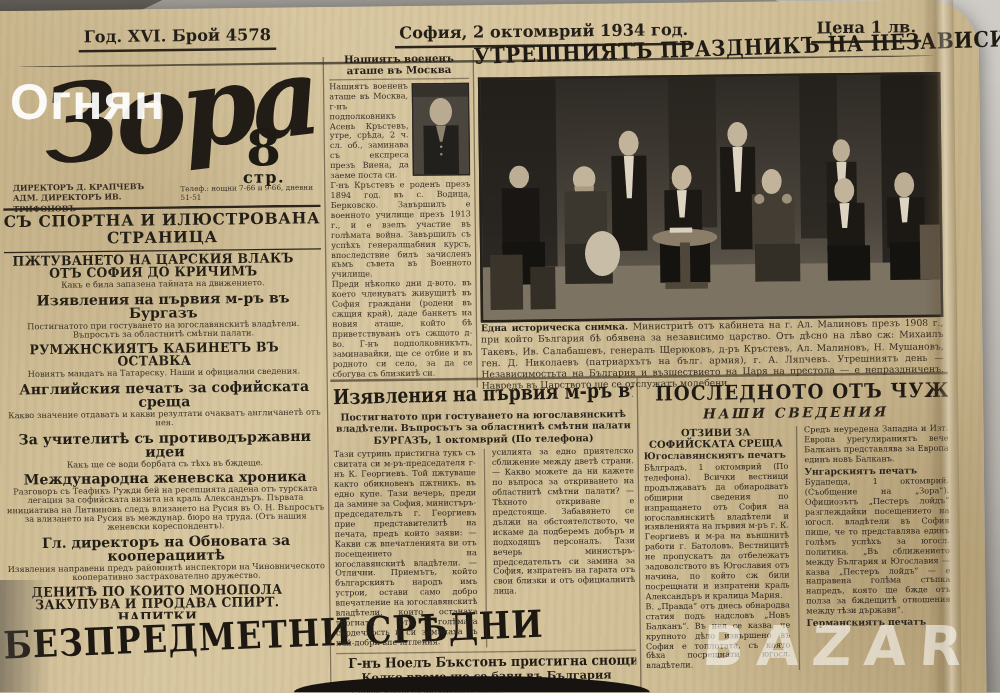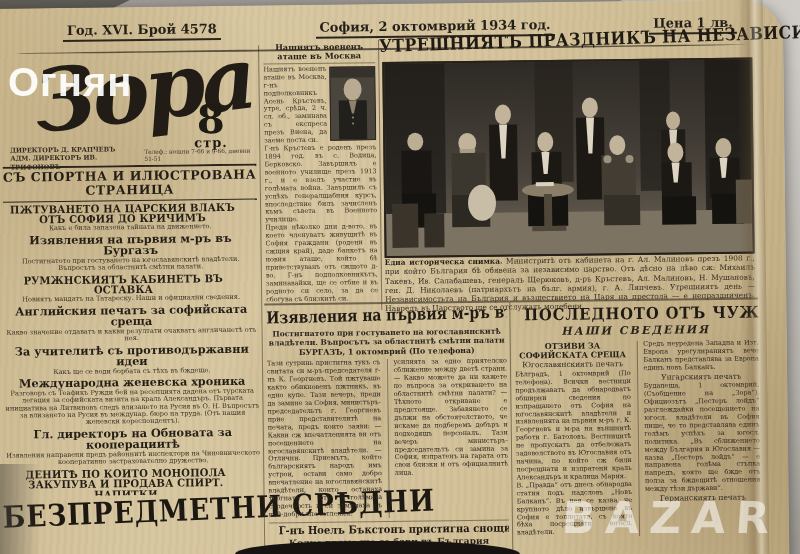--- a/index.html
+++ b/index.html
@@ -104,21 +104,21 @@
   .buxton{margin-top:3px;border-top:1px solid rgba(56,45,32,.5);padding-top:2px;}
   .bux-t{font-size:10.8px;font-weight:bold;text-align:center;transform:scaleX(.92);color:#201b14;white-space:nowrap;}
   .bux-s{font-size:9px;font-weight:bold;text-align:center;margin:1px 0;color:#241f17;}
 
   
   .abroad{position:absolute;left:526px;top:304px;width:244px;height:246px;overflow:hidden;}
   .ab-head{font-size:16px;font-weight:bold;text-align:center;letter-spacing:1px;color:#1f1a13;
     transform:scaleX(.92);white-space:nowrap;}
   .ab-sub{font-size:11px;text-align:center;letter-spacing:2px;margin:2px 0 3px;color:#2a241c;font-style:italic;font-weight:bold;}
   .ab-colhead{font-size:8px;font-weight:bold;text-align:center;color:#241f17;}
-  .ab-colsub{font-size:7.4px;font-weight:normal;text-align:center;margin:1px 0;color:#2c2620;}
+  .ab-colsub{font-size:7.4px;font-weight:bold;text-align:left;margin:1px 0;color:#2c2620;}
 
   
   .wm-tl{position:absolute;left:8px;top:60px;z-index:8;font-family:"Liberation Sans","DejaVu Sans",sans-serif;
     font-weight:bold;font-size:40px;color:rgba(255,255,255,.93);letter-spacing:1px;}
   .wm-br{position:absolute;left:562px;top:492px;z-index:8;font-family:"DejaVu Sans","Liberation Sans",sans-serif;
     font-weight:bold;font-size:44px;color:rgba(255,255,255,.55);letter-spacing:10px;transform:skewX(-4deg);}
 </style>
 </head>
 <body>
 

